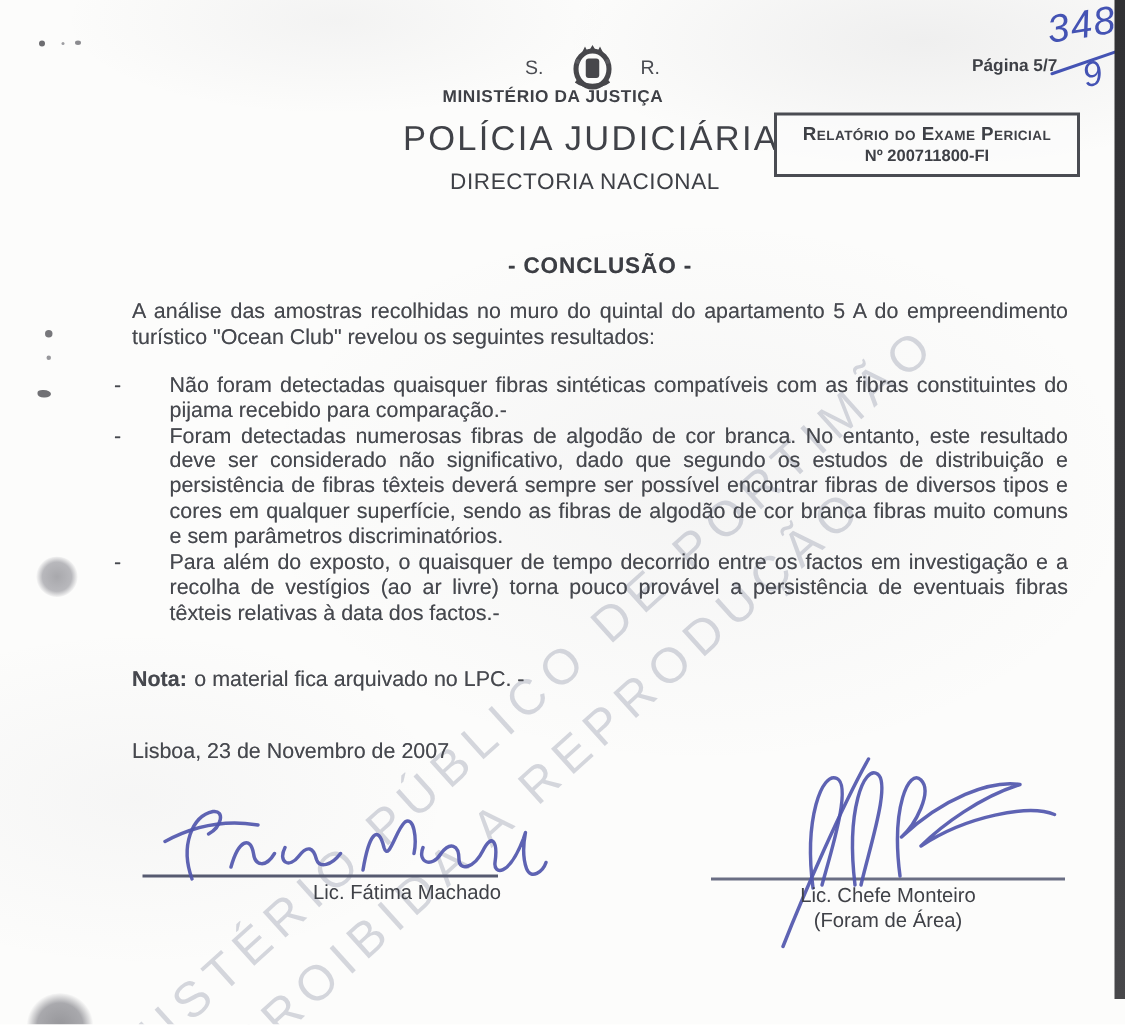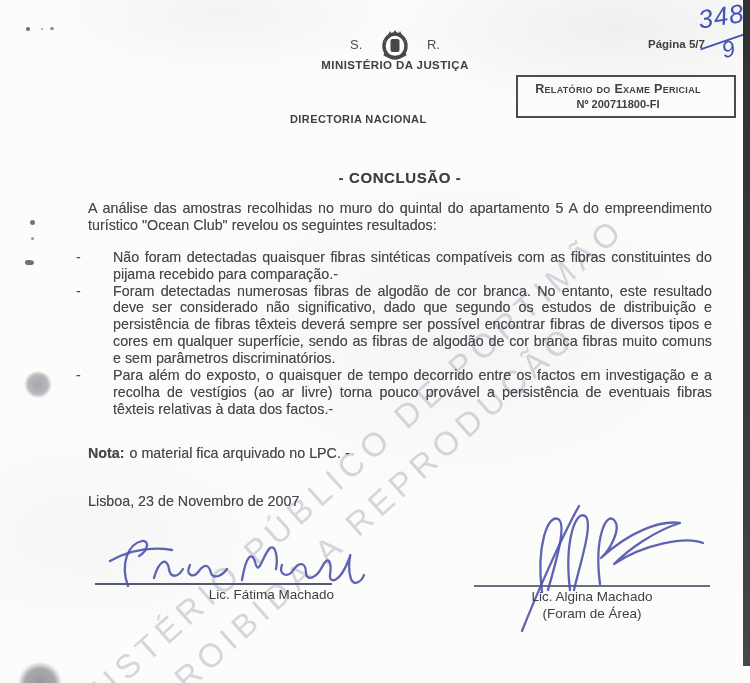--- a/index.html
+++ b/index.html
@@ -20,28 +20,28 @@
     font-size:33px;letter-spacing:6px;font-weight:400;
     color:rgba(148,153,172,0.38);
     transform:rotate(-42deg);transform-origin:center;
   }
   .wm1{left:-55px;top:461px;width:780px;text-align:center;}
   .wm2{left:55px;top:498px;width:620px;text-align:center;}
   
   .hdr-sr{position:absolute;z-index:2;left:350px;top:28px;width:90px;display:flex;align-items:center;justify-content:space-between;}
   .hdr-sr .init{font-size:13px;color:#4a4c52;}
   .crest{width:36px;height:32px;display:block;}
-  .ministry{position:absolute;z-index:2;left:295px;top:59px;width:200px;text-align:center;font-size:11.5px;font-weight:bold;letter-spacing:0.4px;color:#3e4046;}
+  .ministry{position:absolute;z-index:2;left:295px;top:59px;width:200px;font-size:11.5px;font-weight:bold;letter-spacing:0.4px;color:#3e4046;}
   .agency{position:absolute;z-index:2;left:244px;top:79px;width:300px;text-align:center;font-size:23px;letter-spacing:1.5px;color:#404248;}
-  .directorate{position:absolute;z-index:2;left:290px;top:113px;width:200px;text-align:left;font-size:11px;font-weight:bold;letter-spacing:0.4px;color:#3e4046;}
+  .directorate{position:absolute;z-index:2;left:290px;top:113px;width:200px;text-align:center;font-size:15px;font-weight:normal;letter-spacing:0.4px;color:#3e4046;}
   .page-label{position:absolute;z-index:2;left:648px;top:38px;font-size:11.5px;font-weight:bold;color:#3e4046;}
   .report-box{
     position:absolute;z-index:2;left:516px;top:75px;width:196px;
     border:2px solid #4a4c52;background:rgba(252,252,251,0.6);
-    text-align:center;padding:5px 18px 6px 2px;color:#3e4046;
+    text-align:center;padding:5px 2px 6px 2px;color:#3e4046;
   }
   .report-box .l1{font-size:12.5px;font-weight:bold;font-variant:small-caps;letter-spacing:0.3px;}
   .report-box .l2{font-size:11px;font-weight:bold;margin-top:2px;}
   
   .annot{position:absolute;z-index:3;color:#4453b4;font-style:italic;}
   .annot-num{left:698px;top:0px;font-size:26px;transform:rotate(-9deg);letter-spacing:1px;}
   .annot-bar{left:699px;top:40px;width:52px;height:2.4px;background:#4453b4;transform:rotate(-19deg);border-radius:2px;position:absolute;z-index:3;}
   .annot-den{left:722px;top:36px;font-size:23px;transform:rotate(-14deg);}
   
   .bodytext{
@@ -96,20 +96,21 @@
       <ellipse cx="18" cy="18" rx="11" ry="12" fill="none" stroke="#47474b" stroke-width="3.4"></ellipse>
       <rect x="13.5" y="11" width="9" height="13" rx="2" fill="#47474b"></rect>
       <path d="M7,26 C12,30 24,30 29,26" stroke="#47474b" stroke-width="2.5" fill="none"></path>
       <circle cx="8" cy="13" r="1.6" fill="#5a5a5e"></circle>
       <circle cx="28" cy="13" r="1.6" fill="#5a5a5e"></circle>
     </svg>
     <span class="init">R.</span>
   </div>
 
   <div class="ministry">MINISTÉRIO DA JUSTIÇA</div>
+  <div class="agency">POLÍCIA JUDICIÁRIA</div>
   <div class="directorate">DIRECTORIA NACIONAL</div>
 
   <div class="page-label">Página 5/7</div>
 
   <div class="report-box">
     <div class="l1">Relatório do Exame Pericial</div>
     <div class="l2">Nº 200711800-FI</div>
   </div>
 
   <div class="annot annot-num">3487</div>
@@ -151,21 +152,21 @@
   </div>
 
   <svg class="sig-svg" style="left:482px;top:498px;" width="250" height="136" viewBox="0 0 250 136">
     <path class="ink" d="M40,133 C53,100 80,38 97,8" stroke-width="2.5"></path>
     <path class="ink" d="M60,94 C54,48 66,16 76,21 C86,26 72,70 66,92"></path>
     <path class="ink" d="M88,92 C82,42 94,12 103,18 C112,24 98,66 92,92"></path>
     <path class="ink" d="M118,86 C112,40 124,14 132,22 C140,30 128,52 119,60 C147,34 178,22 198,25 C172,33 146,52 132,66 C162,46 204,38 221,45"></path>
   </svg>
   <div class="sig-line sig-line-right"></div>
   <div class="sig-block sig-block-right">
-    <div>Lic. Algina Machado</div>
+    <div>Lic. Chefe Monteiro</div>
     <div>(Foram de Área)</div>
   </div>
 
   <div class="edge-strip"></div>
   <div class="speck sp1"></div>
   <div class="speck sp2"></div>
   <div class="speck sp3"></div>
   <div class="speck sp4"></div>
   <div class="speck sp5"></div>
   <div class="speck sp6"></div>

